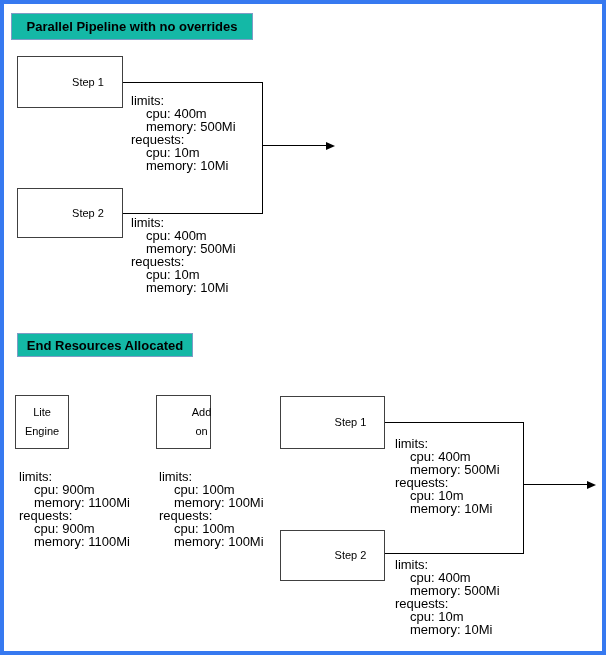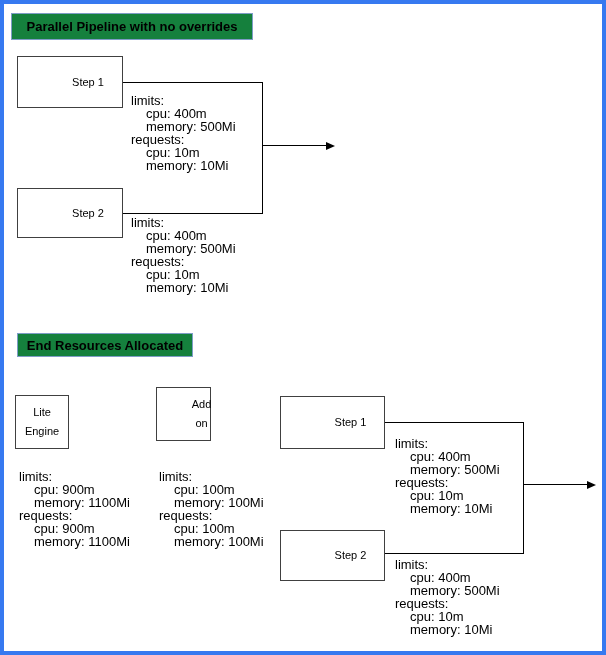--- a/index.html
+++ b/index.html
@@ -10,21 +10,21 @@
     box-sizing: border-box;
     border: 4px solid #3679f0;
     background: #ffffff;
     font-family: "Liberation Sans", sans-serif;
     color: #000000;
     overflow: hidden;
   }
   .section-title {
     position: absolute;
     box-sizing: border-box;
-    background: #15803d;
+    background: #14b8a6;
     border: 1px solid #7e9cc6;
     display: flex;
     align-items: center;
     justify-content: center;
     font-size: 13px;
     font-weight: bold;
     white-space: nowrap;
   }
   .node-box {
     position: absolute;
@@ -103,21 +103,21 @@
     <div class="res-line indent">cpu: 10m</div>
     <div class="res-line indent">memory: 10Mi</div>
   </div>
 
   <div class="section-title" style="left:13px; top:329px; width:176px; height:24px;">End Resources Allocated</div>
 
   <div class="node-box" style="left:11px; top:391px; width:54px; height:54px; padding:0 12px;">
     <span>Lite Engine</span>
   </div>
 
-  <div class="node-box" style="left:152px; top:383px; width:55px; height:54px;">
+  <div class="node-box" style="left:152px; top:391px; width:55px; height:54px;">
     <span>Add on</span>
   </div>
 
   <div class="node-box" style="left:276px; top:392px; width:105px; height:53px;">
     <span>Step 1</span>
   </div>
 
   <div class="node-box" style="left:276px; top:526px; width:105px; height:51px;">
     <span>Step 2</span>
   </div>

